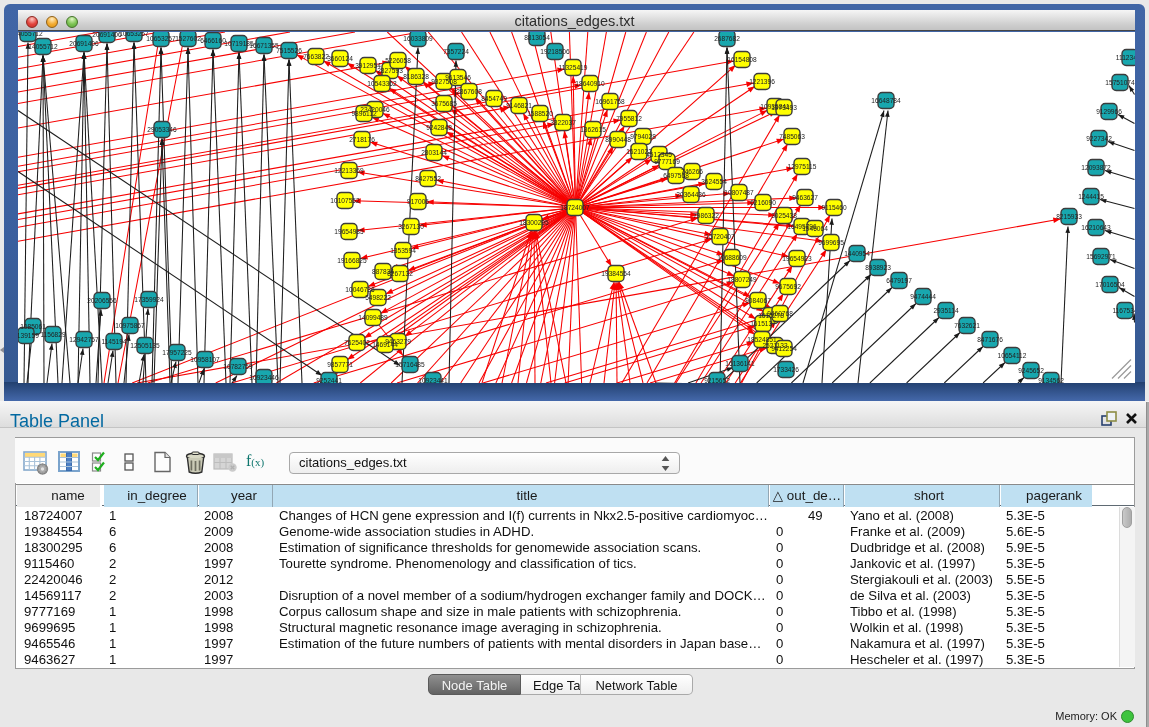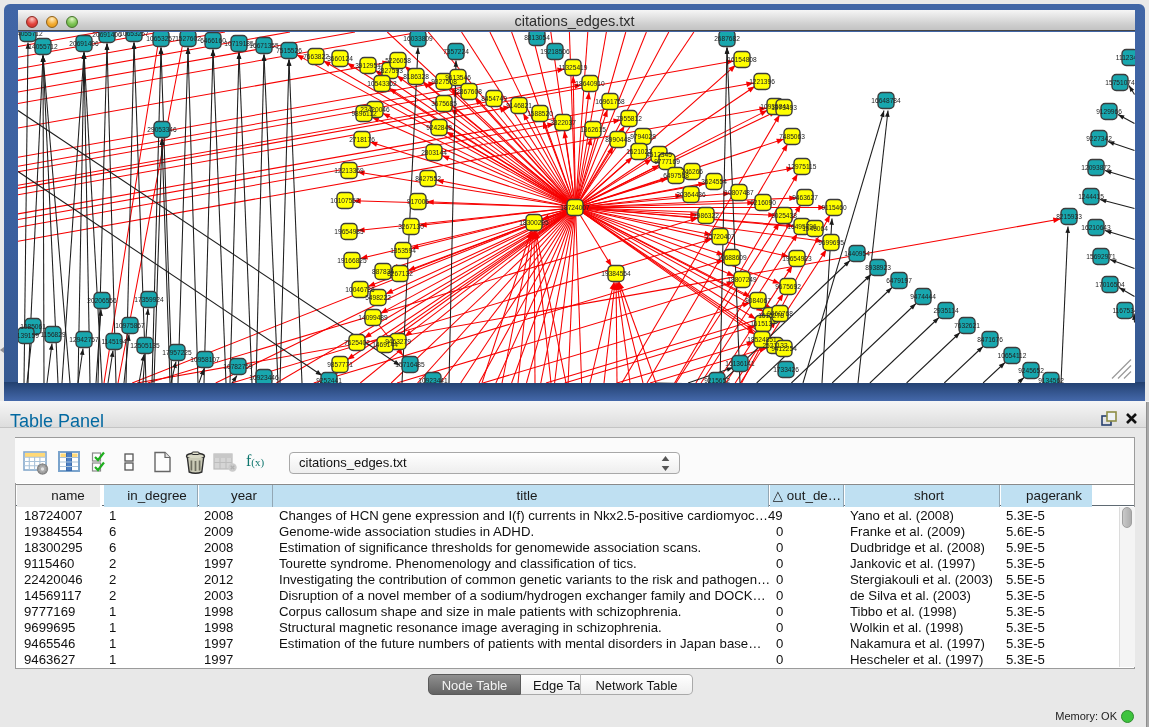--- a/index.html
+++ b/index.html
@@ -876,21 +876,21 @@
 <span class="hlab" style="left:511px">title</span>
 <span class="hlab" style="left:791px">△ out_de…</span>
 <span class="hlab" style="left:913px">short</span>
 <span class="hlab" style="left:1038px">pagerank</span>
 </div>
 <div class="trow" style="top:507px;left:0;width:1149px">
       <span style="left:24px">18724007</span>
       <span style="left:109px">1</span>
       <span style="left:204px">2008</span>
       <span style="left:279px">Changes of HCN gene expression and I(f) currents in Nkx2.5-positive cardiomyoc…</span>
-      <span style="left:768px">49</span>
+      <span style="left:808px">49</span>
       <span style="left:850px">Yano et al. (2008)</span>
       <span style="left:1006px">5.3E-5</span>
     </div>
     <div class="trow" style="top:523px;left:0;width:1149px">
       <span style="left:24px">19384554</span>
       <span style="left:109px">6</span>
       <span style="left:204px">2009</span>
       <span style="left:279px">Genome-wide association studies in ADHD.</span>
       <span style="left:776px">0</span>
       <span style="left:850px">Franke et al. (2009)</span>
@@ -911,21 +911,20 @@
       <span style="left:204px">1997</span>
       <span style="left:279px">Tourette syndrome. Phenomenology and classification of tics.</span>
       <span style="left:776px">0</span>
       <span style="left:850px">Jankovic et al. (1997)</span>
       <span style="left:1006px">5.3E-5</span>
     </div>
     <div class="trow" style="top:571px;left:0;width:1149px">
       <span style="left:24px">22420046</span>
       <span style="left:109px">2</span>
       <span style="left:204px">2012</span>
-      <span style="left:279px">Investigating the contribution of common genetic variants to the risk and pathogen…</span>
       <span style="left:776px">0</span>
       <span style="left:850px">Stergiakouli et al. (2003)</span>
       <span style="left:1006px">5.5E-5</span>
     </div>
     <div class="trow" style="top:587px;left:0;width:1149px">
       <span style="left:24px">14569117</span>
       <span style="left:109px">2</span>
       <span style="left:204px">2003</span>
       <span style="left:279px">Disruption of a novel member of a sodium/hydrogen exchanger family and DOCK…</span>
       <span style="left:776px">0</span>

